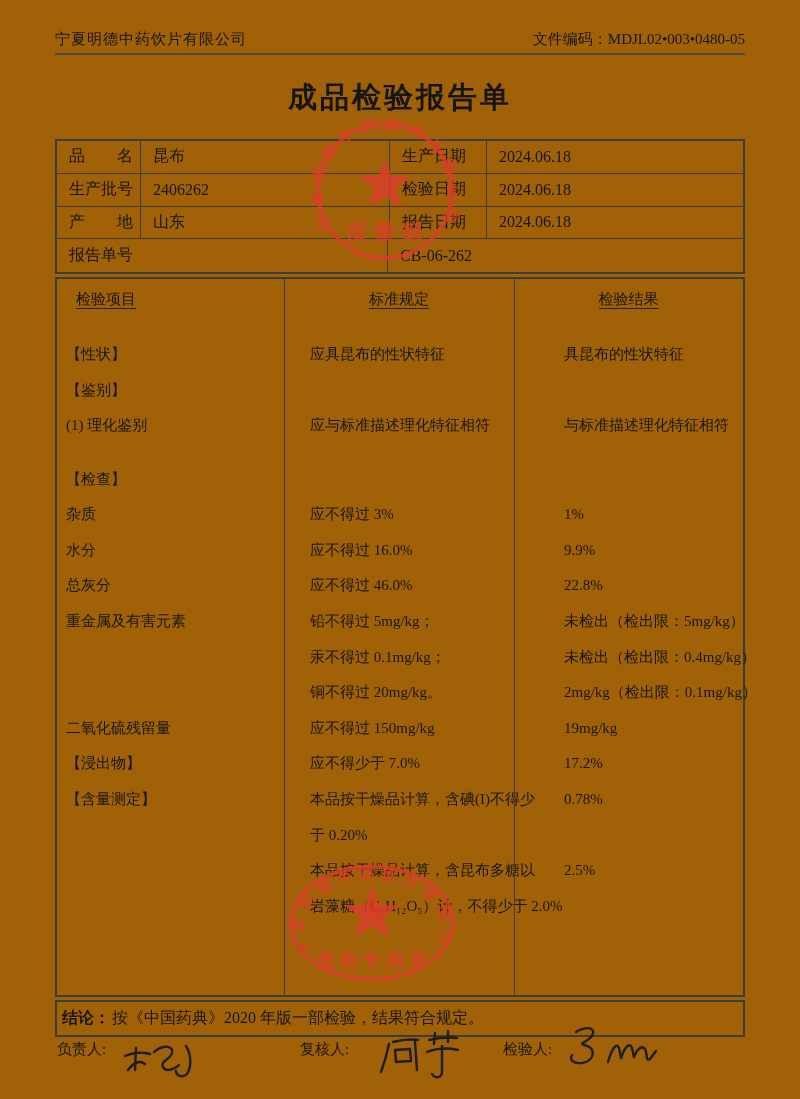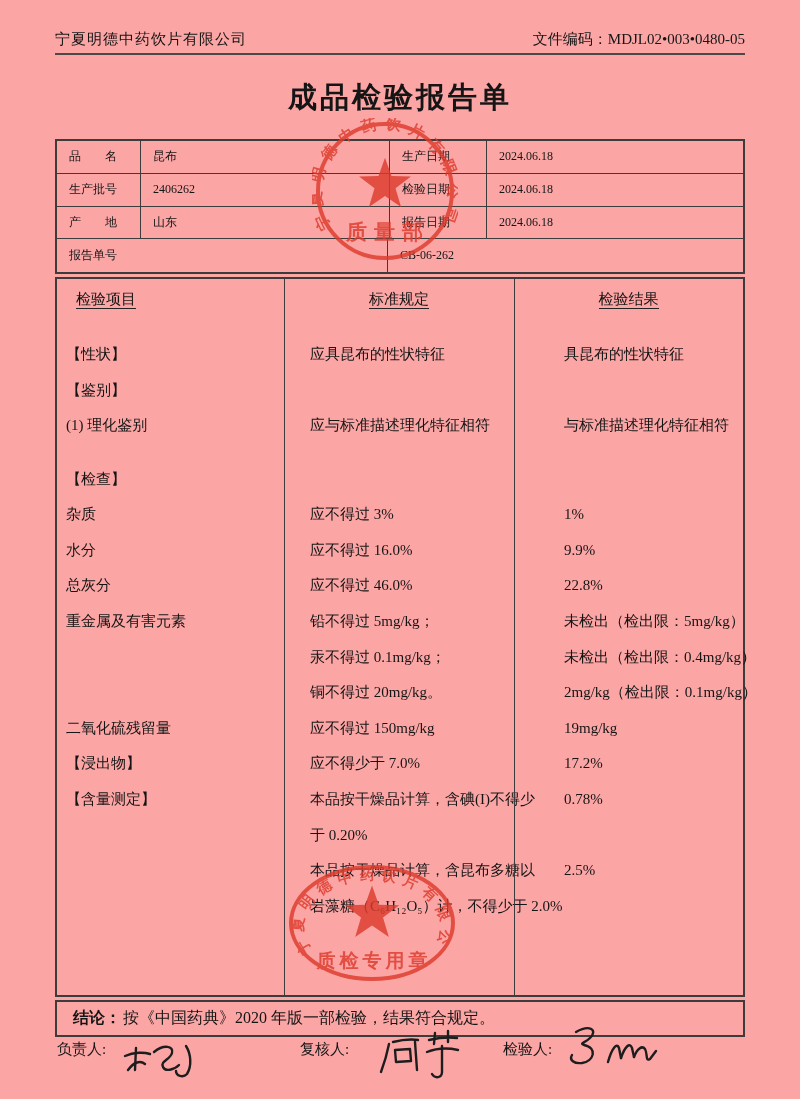--- a/index.html
+++ b/index.html
@@ -1,28 +1,28 @@
 <!DOCTYPE html>
 <html><head>
 <meta charset="utf-8">
 <style>
   html,body{margin:0;padding:0;background:#ffffff;}
   .page{
-    position:relative;width:800px;height:1099px;background:#fca5a5;overflow:hidden;
+    position:relative;width:800px;height:1099px;background:#a16207;overflow:hidden;
     font-family:"Liberation Serif","DejaVu Serif",serif;color:#151515;
   }
   
   .hdr-company{position:absolute;left:55px;top:30px;font-size:15px;letter-spacing:1px;}
   .hdr-code{position:absolute;right:55px;top:30px;font-size:15px;}
   .hdr-rule{position:absolute;left:55px;top:53px;width:690px;height:2px;background:#4a4a4a;}
   .title{position:absolute;left:0;top:78px;width:100%;margin:0;text-align:center;
          font-size:29px;font-weight:bold;letter-spacing:3px;}
   
   .info-table{position:absolute;left:55px;top:139px;width:690px;height:135px;
-              border:2px solid #3c3c3c;box-sizing:border-box;font-size:12px;}
+              border:2px solid #3c3c3c;box-sizing:border-box;font-size:16px;}
   .irow{display:grid;grid-template-columns:84px 249px 97px auto;height:32.75px;}
   .irow.last{grid-template-columns:331px auto;}
   .icell{display:flex;align-items:center;padding-left:12px;box-sizing:border-box;white-space:nowrap;}
   .br{border-right:1px solid #3c3c3c;}
   .bb{border-bottom:1px solid #3c3c3c;}
   
   .main-table{position:absolute;left:55px;top:277px;width:690px;height:720px;
               border:2px solid #3c3c3c;box-sizing:border-box;font-size:15px;}
   .vline{position:absolute;top:0;bottom:0;width:1px;background:#3c3c3c;}
   .v1{left:227px;} .v2{left:457px;}
@@ -38,21 +38,21 @@
   .stamp{position:absolute;opacity:0.82;z-index:6;pointer-events:none;}
   .stamp-top{left:312px;top:118px;width:146px;height:146px;}
   .stamp-bottom{left:284px;top:859px;width:176px;height:128px;}
   .sring{fill:none;stroke:#dd3b2c;stroke-width:4;}
   .stext{fill:#dd3b2c;font-weight:bold;font-family:"Liberation Serif","DejaVu Serif",serif;}
   .sstar{fill:#dd3b2c;}
   .slabel{fill:#dd3b2c;font-weight:bold;font-family:"Liberation Serif","DejaVu Serif",serif;}
   
   .conclusion{position:absolute;left:55px;top:1000px;width:690px;height:37px;
               border:2px solid #3c3c3c;box-sizing:border-box;display:flex;align-items:center;
-              padding-left:16px;font-size:16px;}
+              padding-left:5px;font-size:16px;}
   .conclusion b{margin-right:2px;}
   .sig-label{position:absolute;font-size:15px;}
   .lab-resp{left:57px;top:1040px;}
   .lab-rev{left:300px;top:1040px;}
   .lab-insp{left:503px;top:1040px;}
   .sig{position:absolute;}
   .sig path{fill:none;stroke:#1d1d1d;stroke-width:2.4;stroke-linecap:round;stroke-linejoin:round;}
   .sig1{left:118px;top:1028px;width:110px;height:58px;}
   .sig2{left:375px;top:1026px;width:110px;height:62px;}
   .sig3{left:560px;top:1020px;width:115px;height:66px;}

